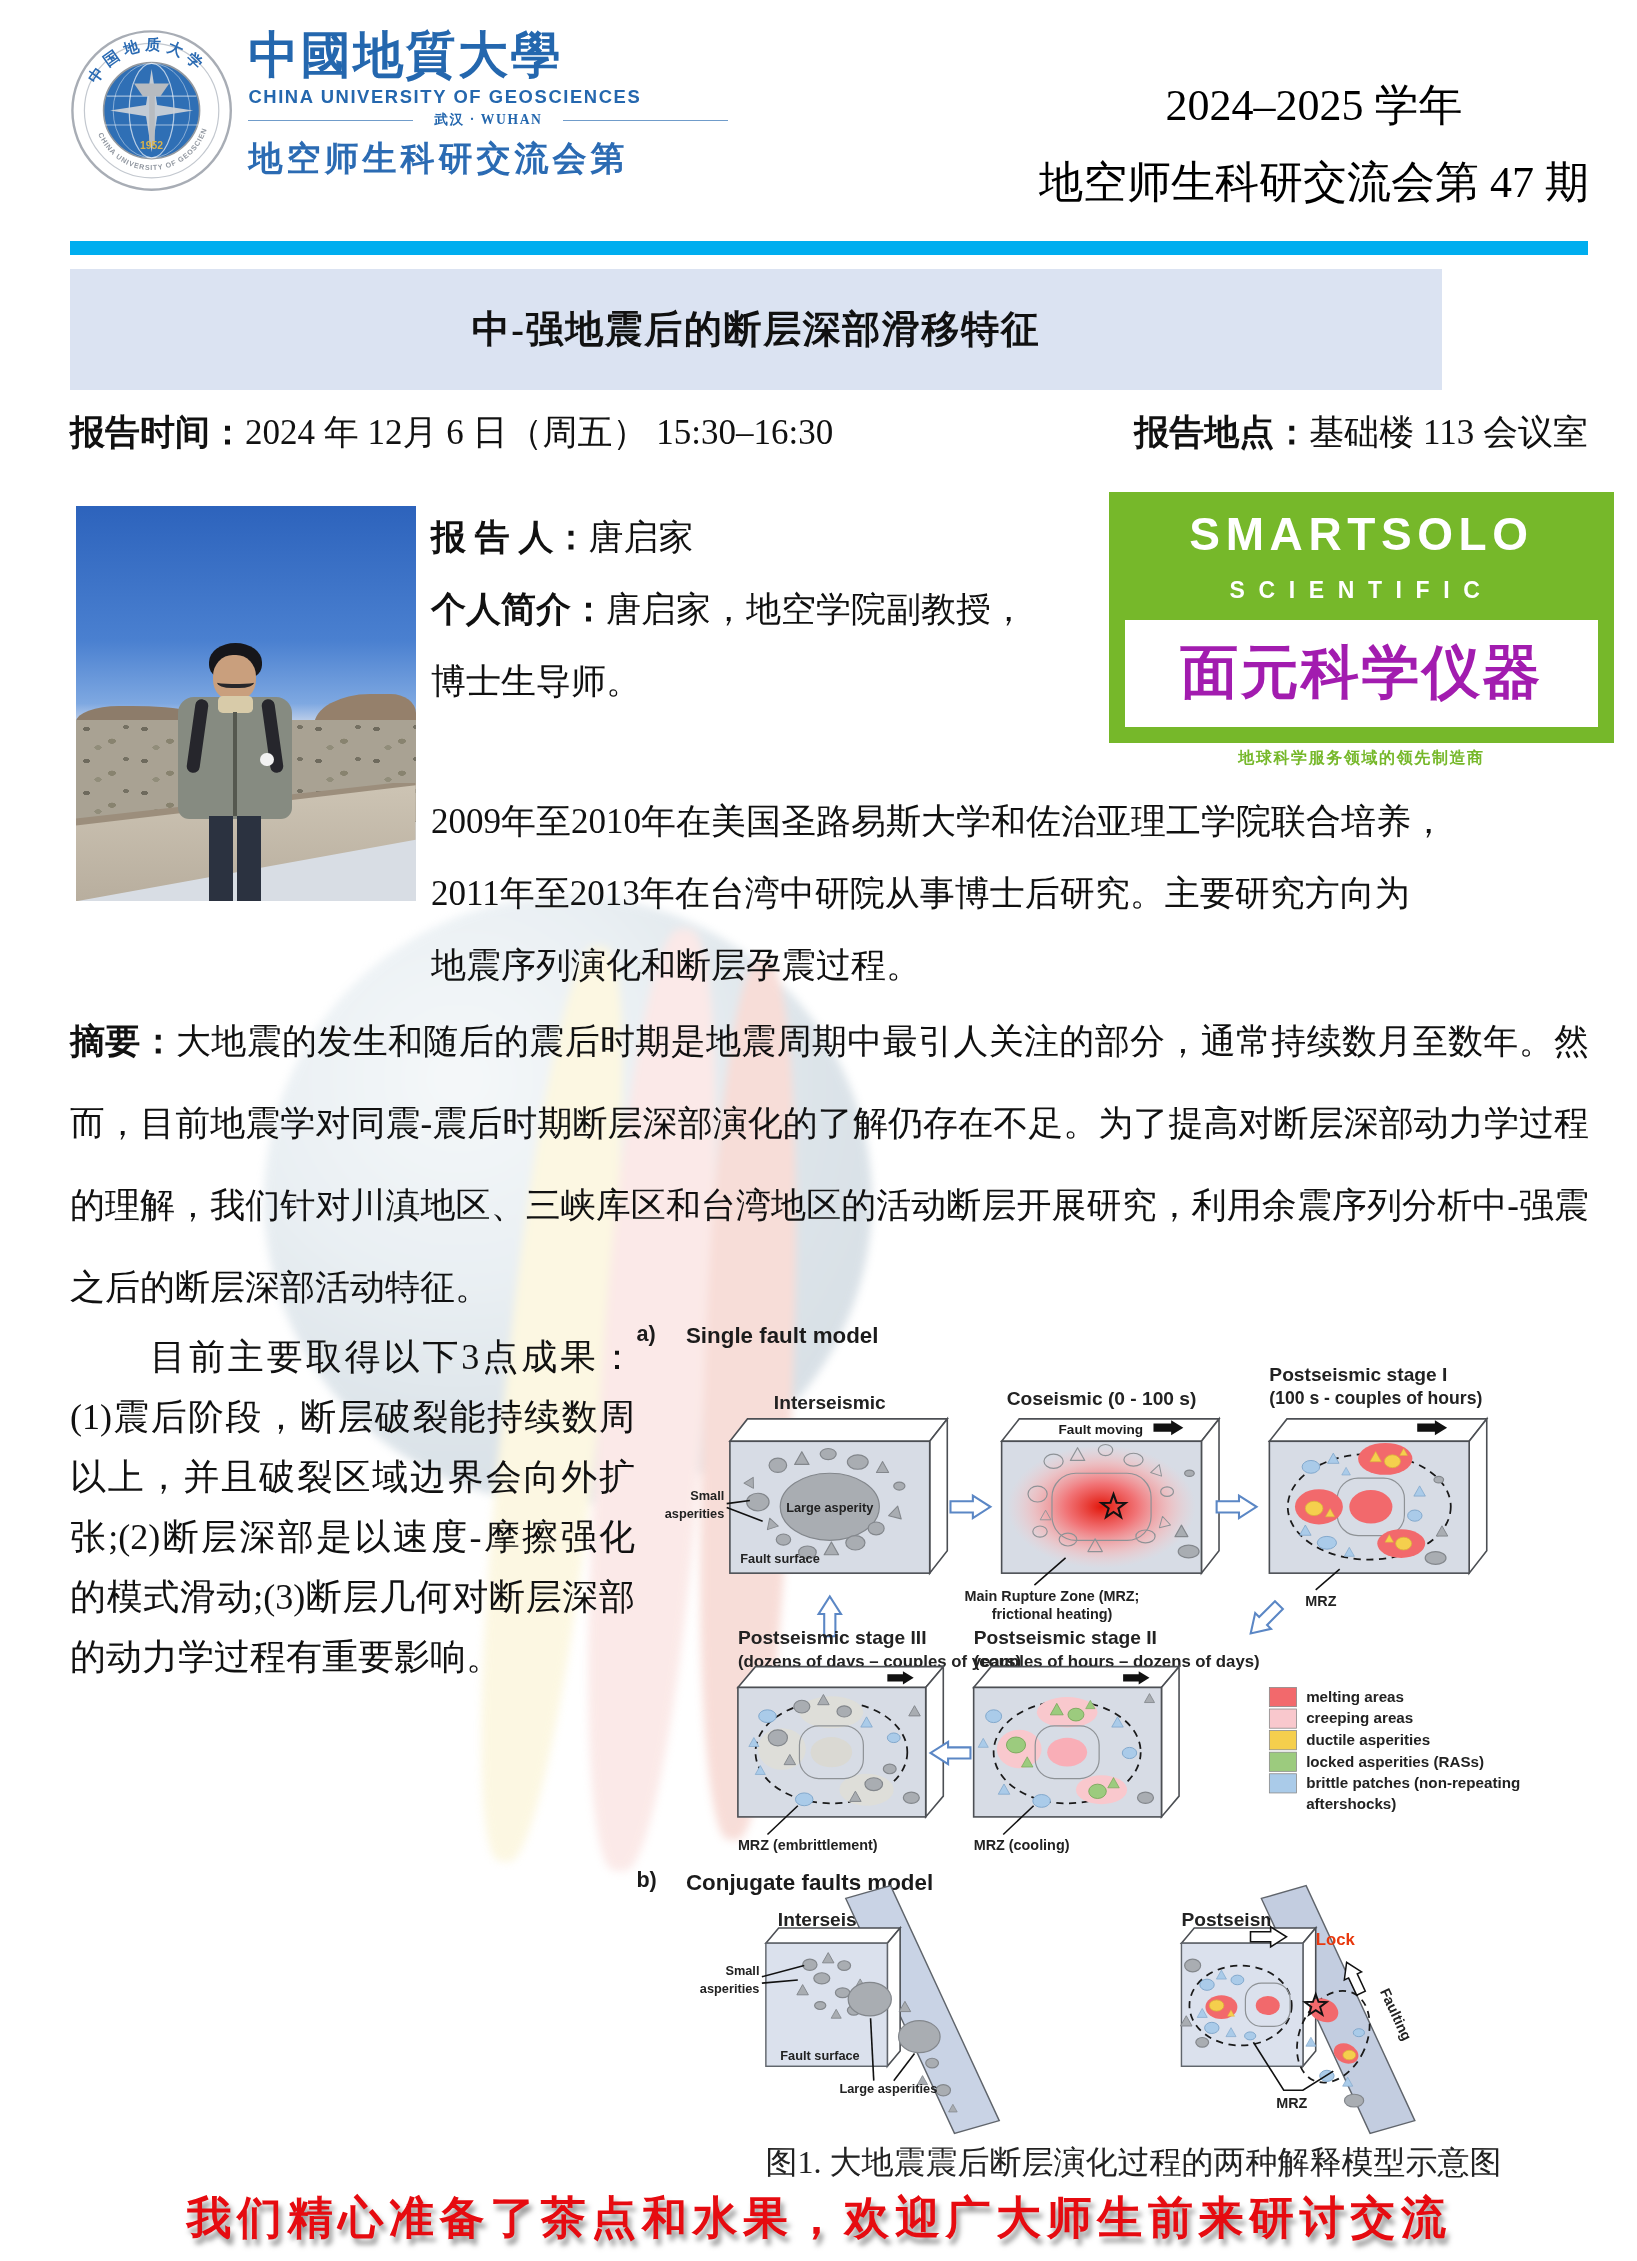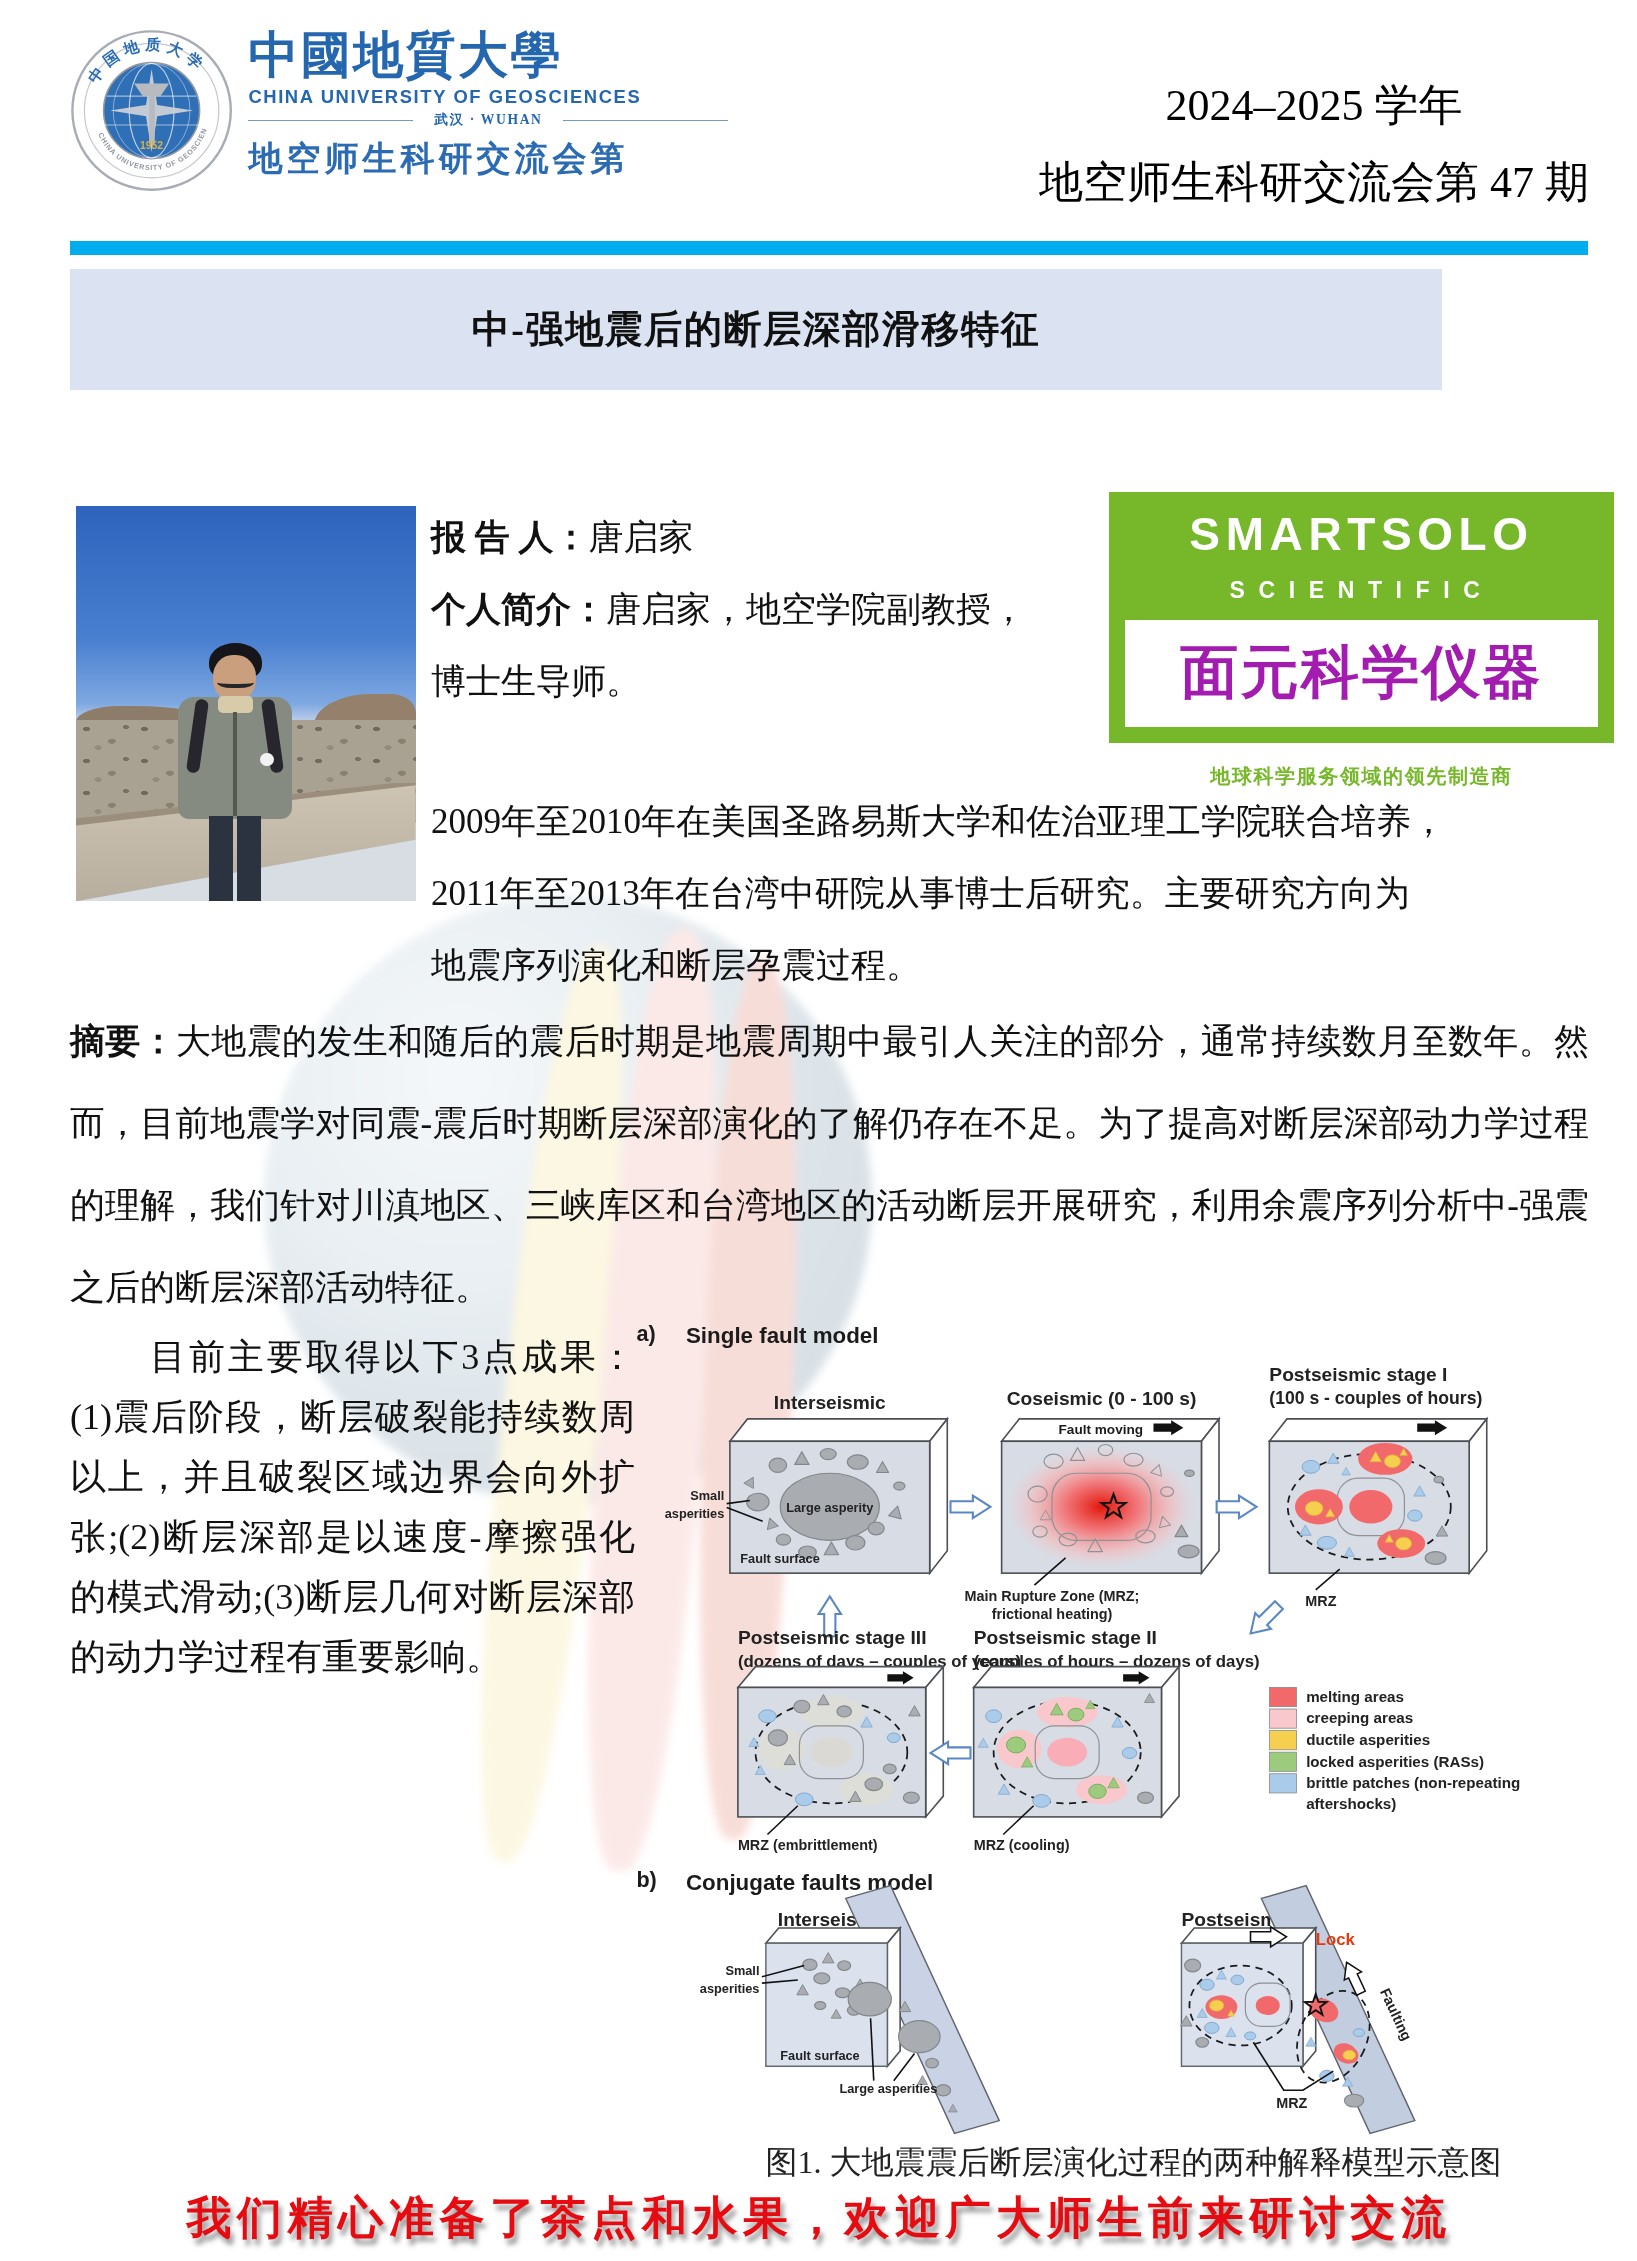--- a/index.html
+++ b/index.html
@@ -71,21 +71,21 @@
   .badge{position:absolute;left:101px;top:110px;width:13.6px;height:13.6px;background:#f2f2f2;border-radius:50%;}
   .jeans1{position:absolute;left:50px;top:173px;width:24px;height:99px;background:#2b3240;}
   .jeans2{position:absolute;left:78px;top:173px;width:24px;height:99px;background:#2b3240;}
 
   .sponsor{position:absolute;left:1039px;top:0;width:505px;}
   .greenbox{background:#76B82A;padding:19px 16px 16px 16px;}
   .brand{color:#fff;text-align:center;font-size:46px;font-weight:800;letter-spacing:5.6px;line-height:1.0;}
   .brandsub{color:#fff;text-align:center;font-size:23px;font-weight:700;letter-spacing:13.6px;margin-top:20px;}
   .whitebox{background:#fff;margin-top:16px;padding:14.4px 6.4px;text-align:center;}
   .whitebox .zh{color:#a21caf;font-size:58px;font-weight:900;letter-spacing:2.4px;}
-  .slogan{margin-top:20px;text-align:center;color:#76B82A;font-size:20px;font-weight:800;letter-spacing:1.6px;}
+  .slogan{margin-top:5px;text-align:center;color:#76B82A;font-size:16px;font-weight:800;letter-spacing:1.6px;}
 
   
   .abstract{left:70px;top:1001px;width:1519px;font-size:35px;line-height:82px;text-align:justify;}
   .abstract b{font-weight:800;}
   .results{left:70px;top:1327px;width:565px;font-size:36px;line-height:60px;text-align:justify;text-indent:80px;}
 
   
   .figure{left:630px;top:1321px;width:1007px;height:904px;}
   .caption{position:absolute;left:0;top:820px;width:100%;text-align:center;font-size:32px;color:#222;}
 
@@ -164,20 +164,24 @@
       <div>地空师生科研交流会第 47 期</div>
     </div>
   </div>
 
   <div class="z cyanbar"></div>
 
   <div class="z titlebar">
     <div class="t">中-强地震后的断层深部滑移特征</div>
   </div>
 
+  <div class="z inforow">
+    <span><b>报告时间：</b><span>2024 年 12月 6 日（周五）  15:30–16:30</span></span>
+    <span><b>报告地点：</b><span>基础楼 113 会议室</span></span>
+  </div>
 
   <div class="z speaker">
 
     <div class="photo">
       <div class="sky"></div>
       <div class="mesaR"></div>
         <div class="mesaL"></div>
       <div class="field"></div>
       <div class="road"></div>
         <div class="roadedge"></div>

